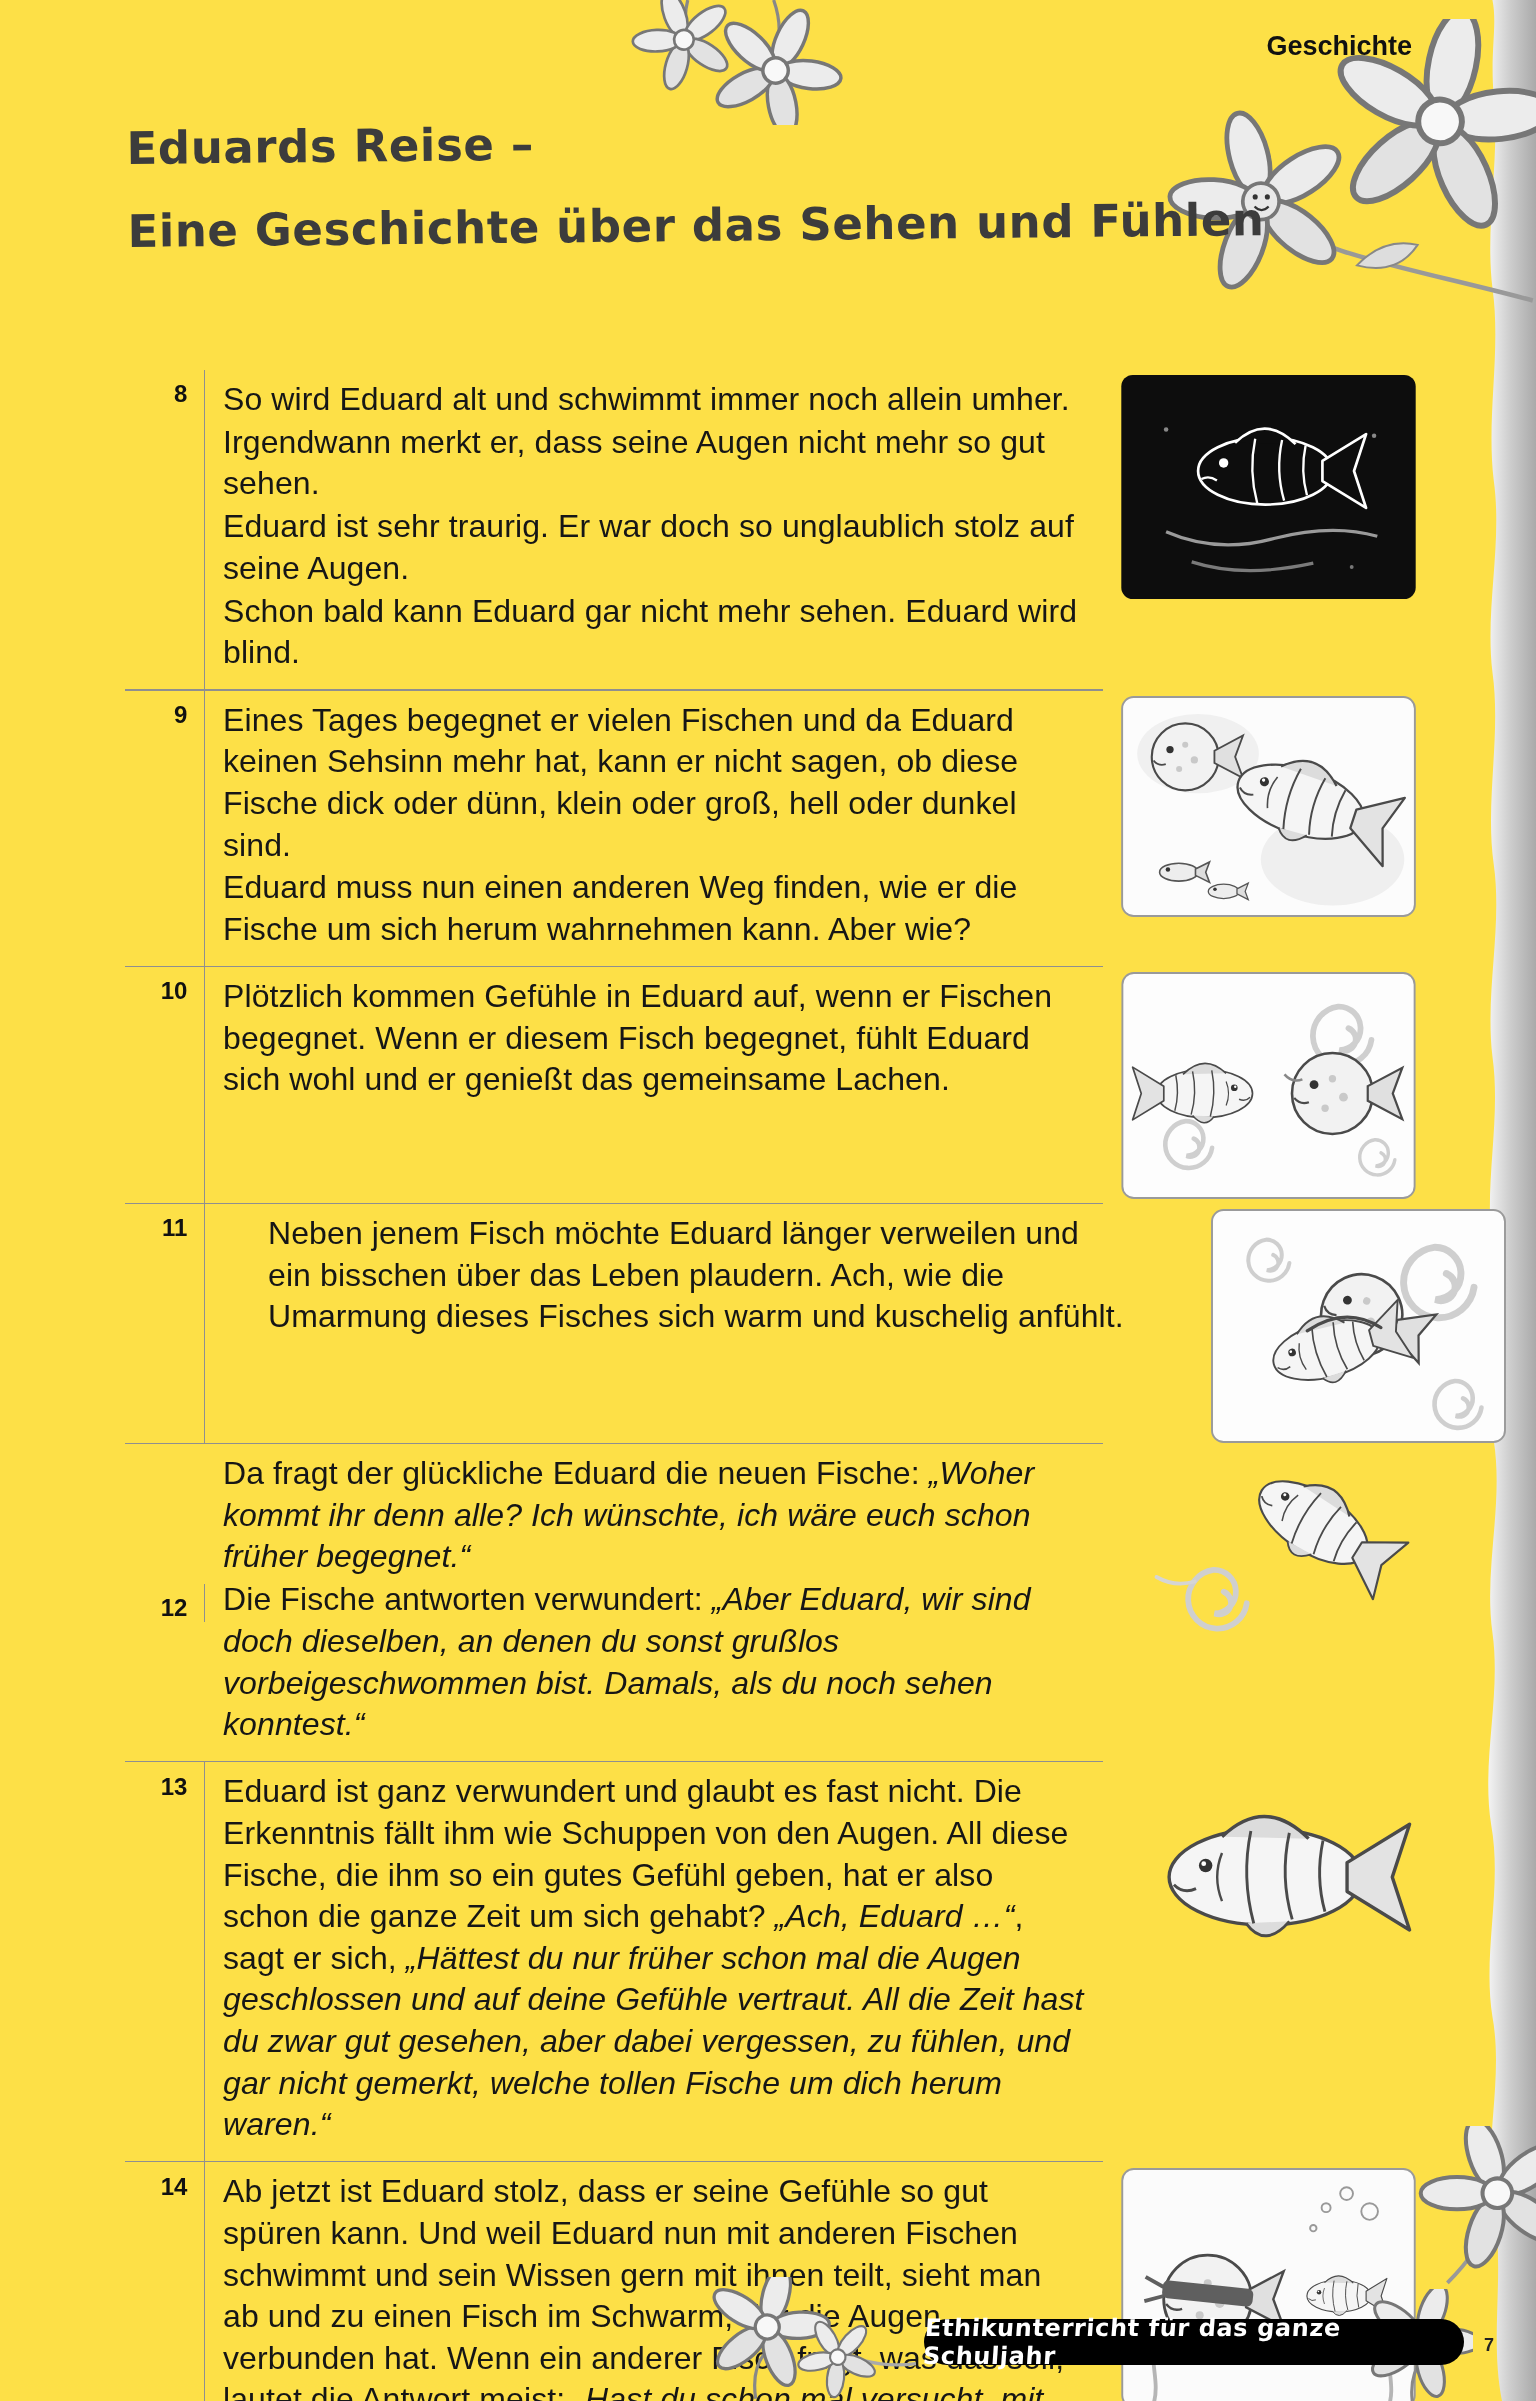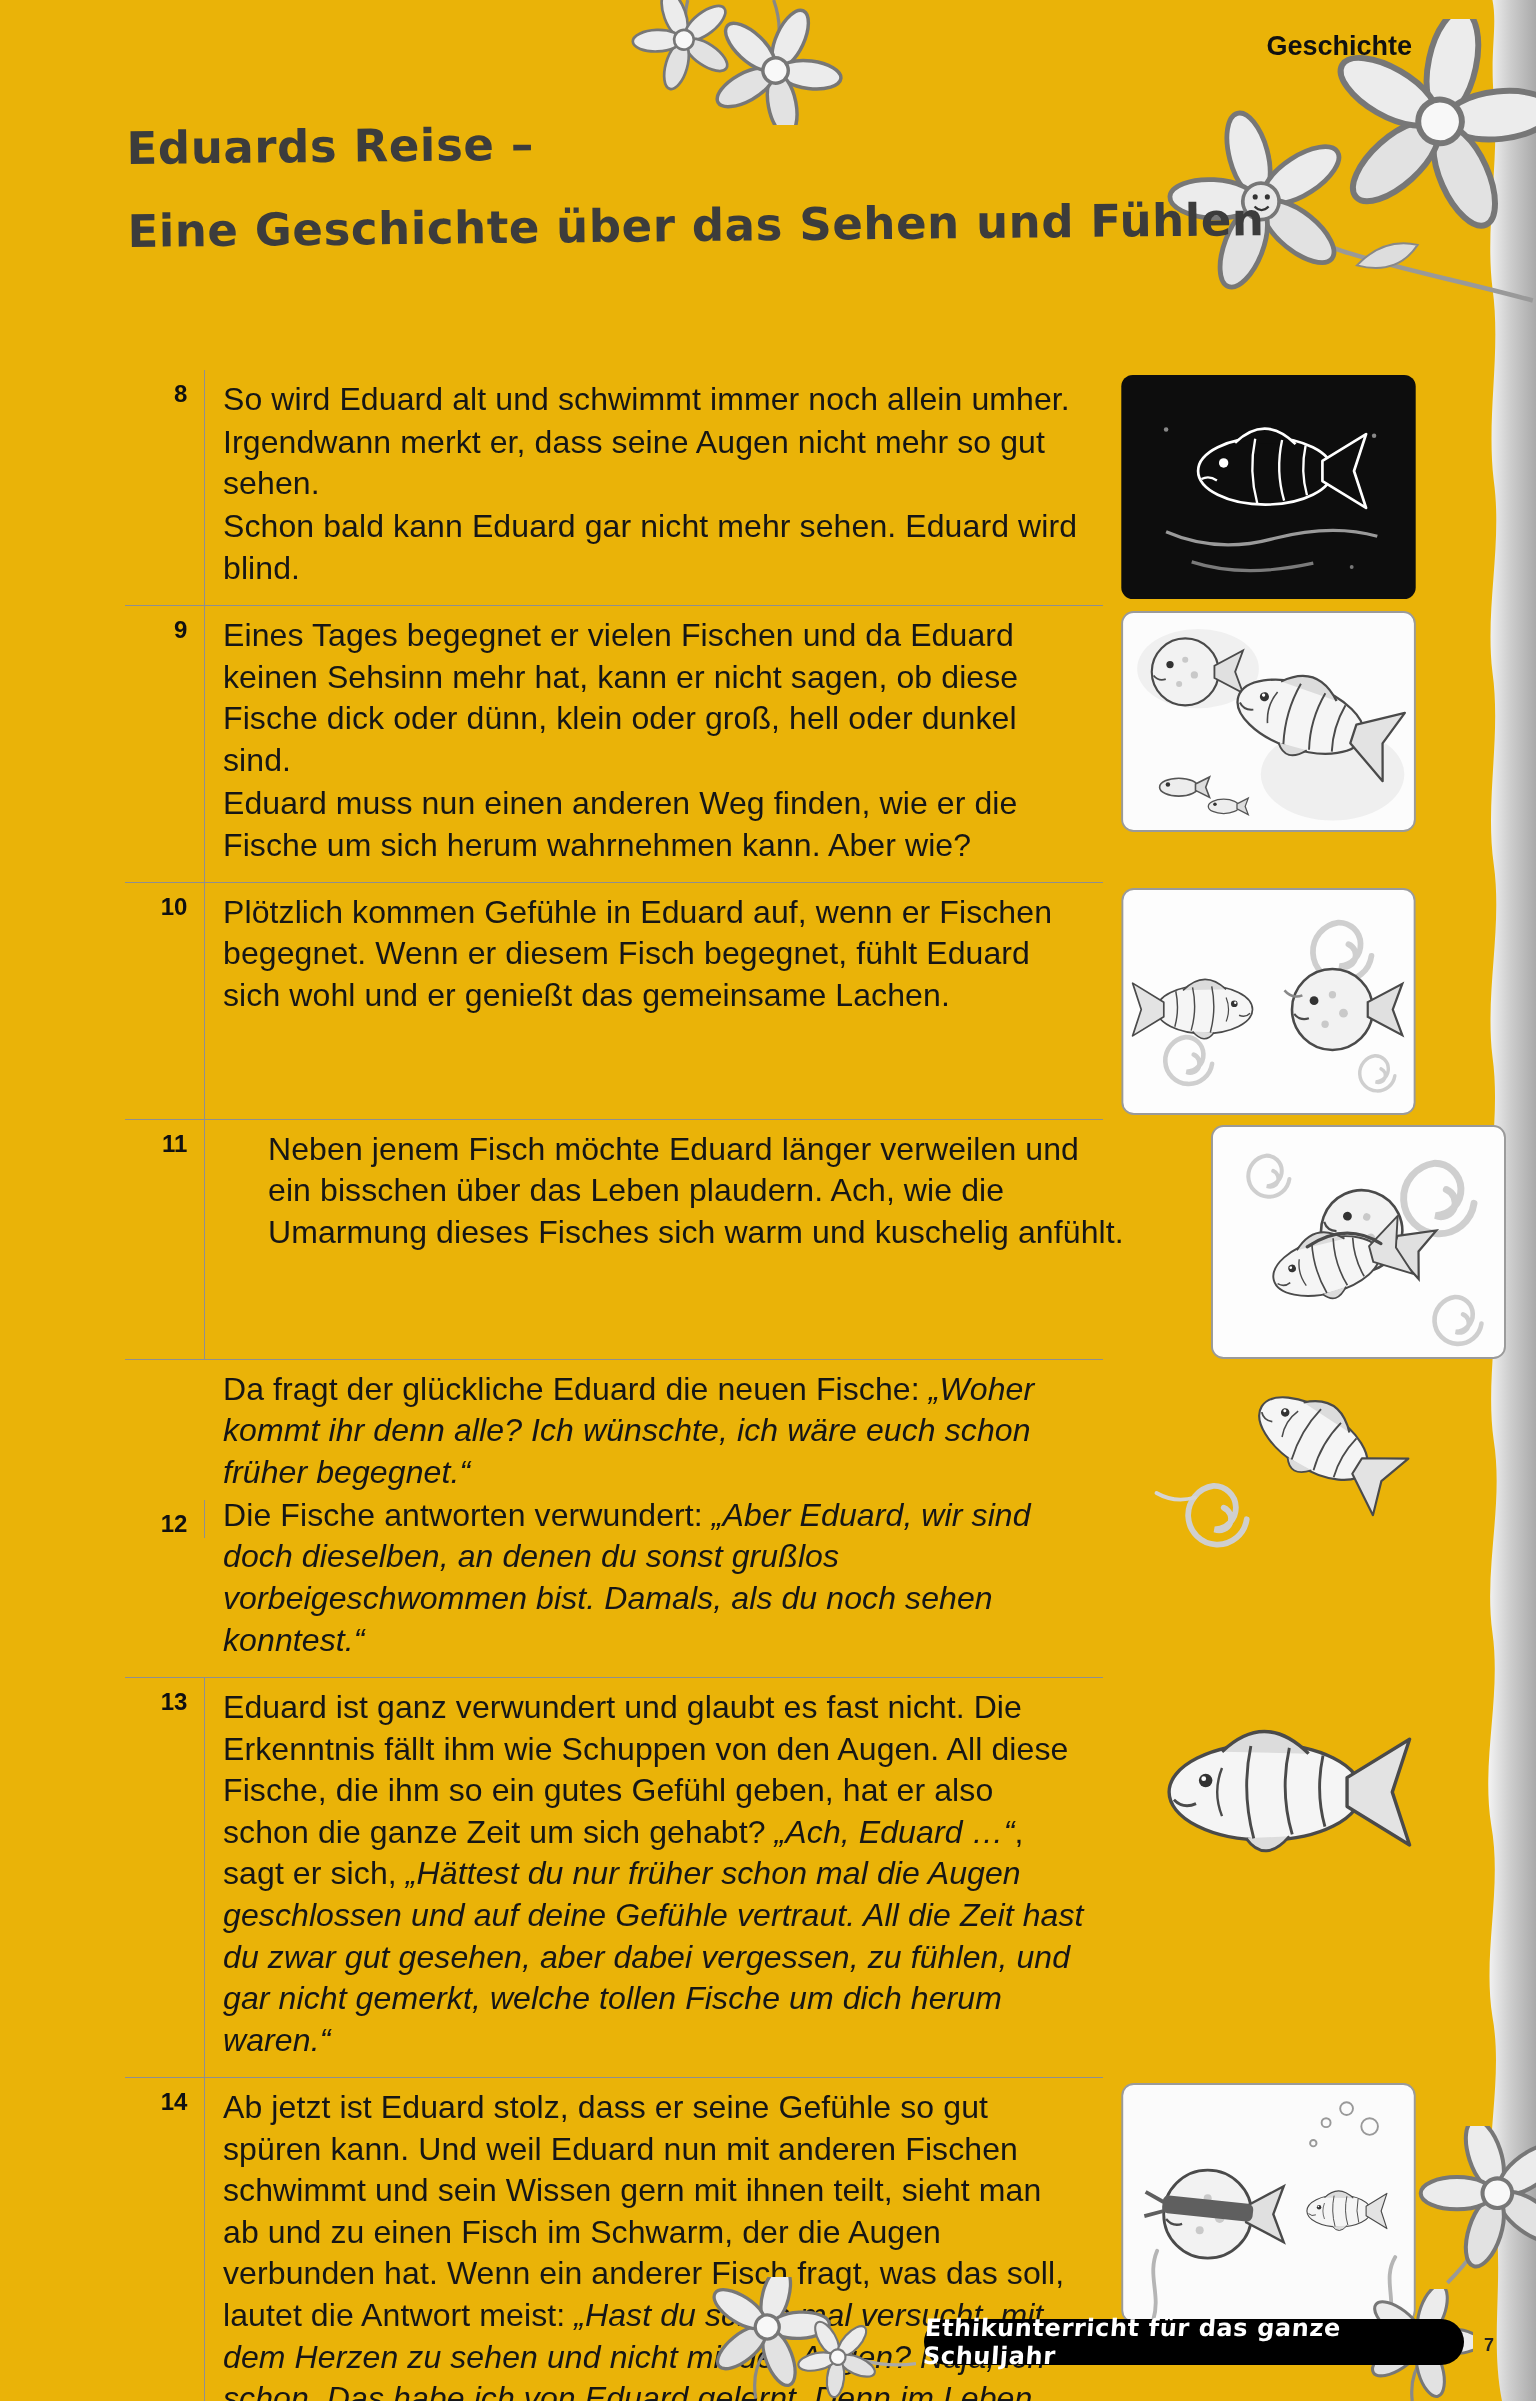--- a/index.html
+++ b/index.html
@@ -1,16 +1,16 @@
 <!DOCTYPE html>
 <html style="font-size:10.2px"><head>
 <meta charset="utf-8">
 <style>
   html,body{margin:0;padding:0;background:#e9e9e9;}
-  .page{position:relative;width:1537px;height:2401px;background:#eab308;
+  .page{position:relative;width:1537px;height:2401px;background:#fde047;
         font-family:"Liberation Sans",sans-serif;overflow:hidden;}
 
   
   .torn-edge{position:absolute;right:0;top:0;width:70px;height:2401px;z-index:2;}
 
   .section-label{position:absolute;top:31px;right:125px;font-size:27px;font-weight:700;
                  color:#111;z-index:6;}
 
   .title{position:absolute;left:127px;top:101px;margin:0;font-size:45px;font-weight:700;
          color:#3c3c3c;line-height:1.85;letter-spacing:0.6px;transform:rotate(-0.6deg);
@@ -165,20 +165,21 @@
     <span>Eine Geschichte über das Sehen und Fühlen</span>
   </h1>
 
   <div class="story">
 
     <div class="row">
       <div class="num">8</div>
       <div class="txt">
           <div class="para"><span>So wird Eduard alt und schwimmt immer noch allein umher.</span></div>
           <div class="para"><span>Irgendwann merkt er, dass seine Augen nicht mehr so gut sehen.</span></div>
+          <div class="para"><span>Eduard ist sehr traurig. Er war doch so unglaublich stolz auf seine Augen.</span></div>
           <div class="para"><span>Schon bald kann Eduard gar nicht mehr sehen. Eduard wird blind.</span></div>
         </div>
       <div class="img">
         <svg width="295" height="224" viewBox="0 0 460 350">
           <rect width="460" height="350" rx="18" fill="#0d0d0d"></rect>
           <use href="#sfishw" transform="translate(225,150) scale(1.05)"></use>
           <path d="M70,245 Q150,280 240,255 Q330,232 400,252" fill="none" stroke="#9a9a9a" stroke-width="5"></path>
           <path d="M110,292 Q190,318 300,294" fill="none" stroke="#7a7a7a" stroke-width="5"></path>
           <circle cx="70" cy="85" r="3.5" fill="#888"></circle>
           <circle cx="395" cy="95" r="3.5" fill="#888"></circle>

